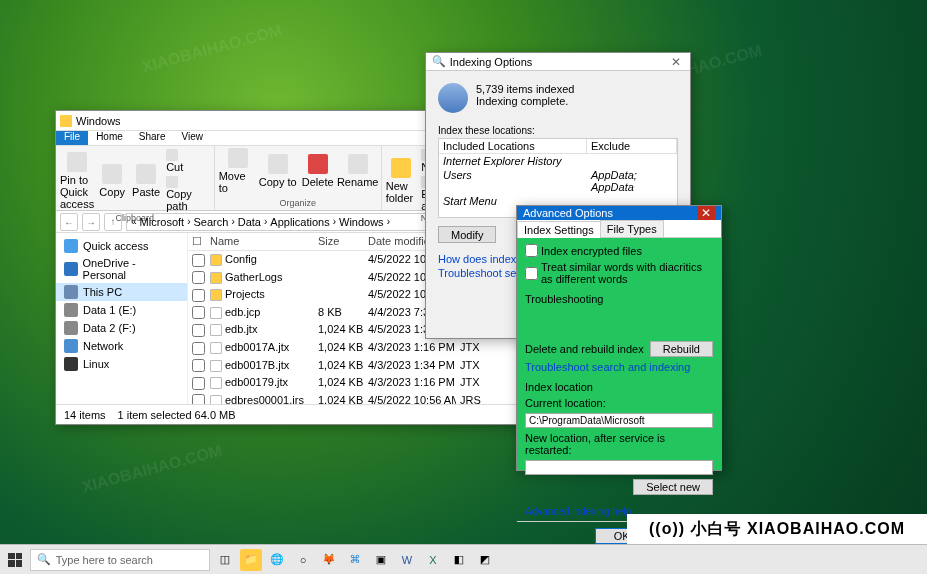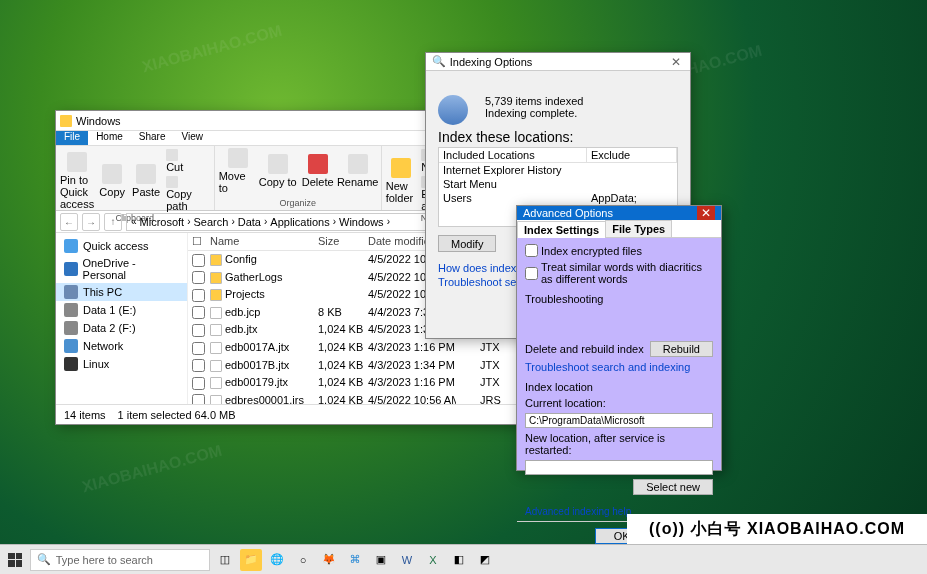--- a/index.html
+++ b/index.html
@@ -26,50 +26,50 @@
 .bc-path span { cursor:pointer; }
 .bc-search { width:80px; border:1px solid #ccc; height:18px; padding:0 4px; font-size:10px;}
 .ex-body { flex:1; display:flex; overflow:hidden;}
 .ex-nav { width:132px; border-right:1px solid #eee; padding:4px 0; overflow:auto;}
 .nav-item { display:flex; align-items:center; gap:5px; padding:2px 8px; cursor:pointer; font-size:10px;}
 .nav-item.selected { background:#cde8ff; }
 .nv-ico { width:14px; height:14px; border-radius:2px; background:#7aa0d0; }
 .ex-list { flex:1; overflow:auto;}
 .hdr-row { display:flex; border-bottom:1px solid #e5e5e5; font-size:10px; color:#444; }
 .hdr-row div, .file-row div { padding:2px 4px; overflow:hidden; white-space:nowrap;}
-.c-chk{width:18px;} .c-name{width:108px;} .c-size{width:50px; text-align:left;} .c-date{width:92px;} .c-type{width:40px;margin-left:20px;}
+.c-chk{width:18px;} .c-name{width:108px;} .c-size{width:50px; text-align:left;} .c-date{width:92px;} .c-type{width:40px;}
 .file-row { display:flex; font-size:10px; cursor:pointer;}
 .file-row .c-chk input { vertical-align:middle;}
 .file-ico { display:inline-block; width:12px; height:12px; border:1px solid #bbb; margin-right:3px; vertical-align:middle; border-radius:1px;}
 .ex-status { height:20px; border-top:1px solid #ddd; font-size:10px; padding:2px 8px; display:flex; gap:12px; align-items:center;}
 
 
 .idx { position:absolute; left:425px; top:52px; width:266px; height:287px; background:#f0f0f0; border:1px solid #888; box-shadow:3px 3px 12px rgba(0,0,0,0.3); display:flex; flex-direction:column;}
 .dlg-title { height:18px; background:#fff; border-bottom:1px solid #ccc; display:flex; align-items:center; padding:0 6px; gap:4px; font-size:11px;}
 .dlg-close { margin-left:auto; width:16px; text-align:center; cursor:pointer; color:#666; font-size:12px;}
-.idx-head { display:flex; gap:17px; padding:4px 12px;margin-top:20px;}
+.idx-head { display:flex; gap:8px; padding:12px 12px;}
 .idx-ico { width:30px; height:30px; border-radius:50%; background:linear-gradient(#8fb3e2,#4a7cc0);}
 .idx-head-t { font-size:10px; }
-.idx-loc-lbl { padding:0 12px; font-size:14px;}
+.idx-loc-lbl { padding:0 12px; font-size:10px;}
 .idx-list { margin:2px 12px; border:1px solid #ccc; background:#fff; height:80px; overflow:auto;}
 .idx-list-hdr { display:flex; border-bottom:1px solid #e0e0e0; font-size:10px;}
 .idx-list-hdr div { padding:1px 4px; border-right:1px solid #e0e0e0;}
 .il-inc{flex:1;} .il-exc{width:90px;}
 .idx-row{display:flex; font-size:10px;}
-.idx-row div{ padding:1px 4px;}
+.idx-row div{ padding:1px 4px;font-style:italic;}
 .idx-btns{ display:flex; gap:60px; padding:6px 12px;}
 .win-btn { background:#e1e1e1; border:1px solid #adadad; padding:1px 12px; font-size:11px; cursor:pointer; min-width:54px;}
 .idx-links{ padding:4px 12px; font-size:10px;}
 .idx-links a { color:#0645cb; text-decoration:none; display:block; margin-bottom:2px; cursor:pointer;}
 
 
-.adv { position:absolute; left:516px; top:205px; width:206px; height:266px; background:#c4b5fd; border:1px solid #888; box-shadow:3px 3px 12px rgba(0,0,0,0.4); display:flex; flex-direction:column;}
+.adv { position:absolute; left:516px; top:205px; width:206px; height:266px; background:#22c55e; border:1px solid #888; box-shadow:3px 3px 12px rgba(0,0,0,0.4); display:flex; flex-direction:column;}
 .adv-title { height:18px; background:#0a6cce; color:#fff; display:flex; align-items:center; padding:0 6px; font-size:11px;}
 .adv-title .dlg-close{ color:#fff; background:#c42b1c; width:18px; height:14px; line-height:14px;}
-.adv-tabs { display:flex; border-bottom:1px solid #ccc; background:#fff; font-size:10px;font-weight:bold;}
+.adv-tabs { display:flex; border-bottom:1px solid #ccc; background:#fff; font-size:10px;}
 .adv-tabs .tab{ padding:2px 6px; border:1px solid #ccc; border-bottom:none; margin-right:-1px; cursor:pointer; background:#f0f0f0;}
 .adv-tabs .tab.active{ background:#fff; position:relative; top:1px;}
 .adv-body { flex:1; padding:6px 8px; font-size:10px; display:flex; flex-direction:column; gap:4px;}
 .chk-row{ display:flex; align-items:center; gap:3px;}
 .adv-body .sect-lbl{ margin-top:4px;}
 .adv-input{ width:100%; border:1px solid #aaa; padding:1px 3px; font-size:10px; background:#fff;}
 .adv-btn-row{ display:flex; justify-content:flex-end; gap:4px;}
 .adv-help{ padding:4px 8px;}
 .adv-help a{ color:#0645cb; font-size:10px; text-decoration:none; cursor:pointer;}
 .adv-footer{ display:flex; justify-content:flex-end; gap:4px; padding:6px 8px; border-top:1px solid #ccc;}
@@ -309,26 +309,26 @@
     <div class="idx-list-hdr">
       <div class="il-inc">Included Locations</div>
       <div class="il-exc">Exclude</div>
     </div>
     <div id="idx-rows">
         <div class="idx-row">
     <div class="il-inc">Internet Explorer History</div>
           <div class="il-exc"></div>
         </div>
         <div class="idx-row">
+    <div class="il-inc">Users</div>
+          <div class="il-exc">AppData; AppData</div>
+        </div>
+        <div class="idx-row">
     <div class="il-inc">Start Menu</div>
           <div class="il-exc"></div>
-        </div>
-        <div class="idx-row">
-    <div class="il-inc">Users</div>
-          <div class="il-exc">AppData; AppData</div>
         </div>
       </div>
   </div>
   <div class="idx-btns">
     <button class="win-btn">Modify</button>
     <button class="win-btn">⚙</button>
   </div>
   <div class="idx-links">
     <a>How does indexing affect searches?</a>
     <a>Troubleshoot search and indexing</a>

